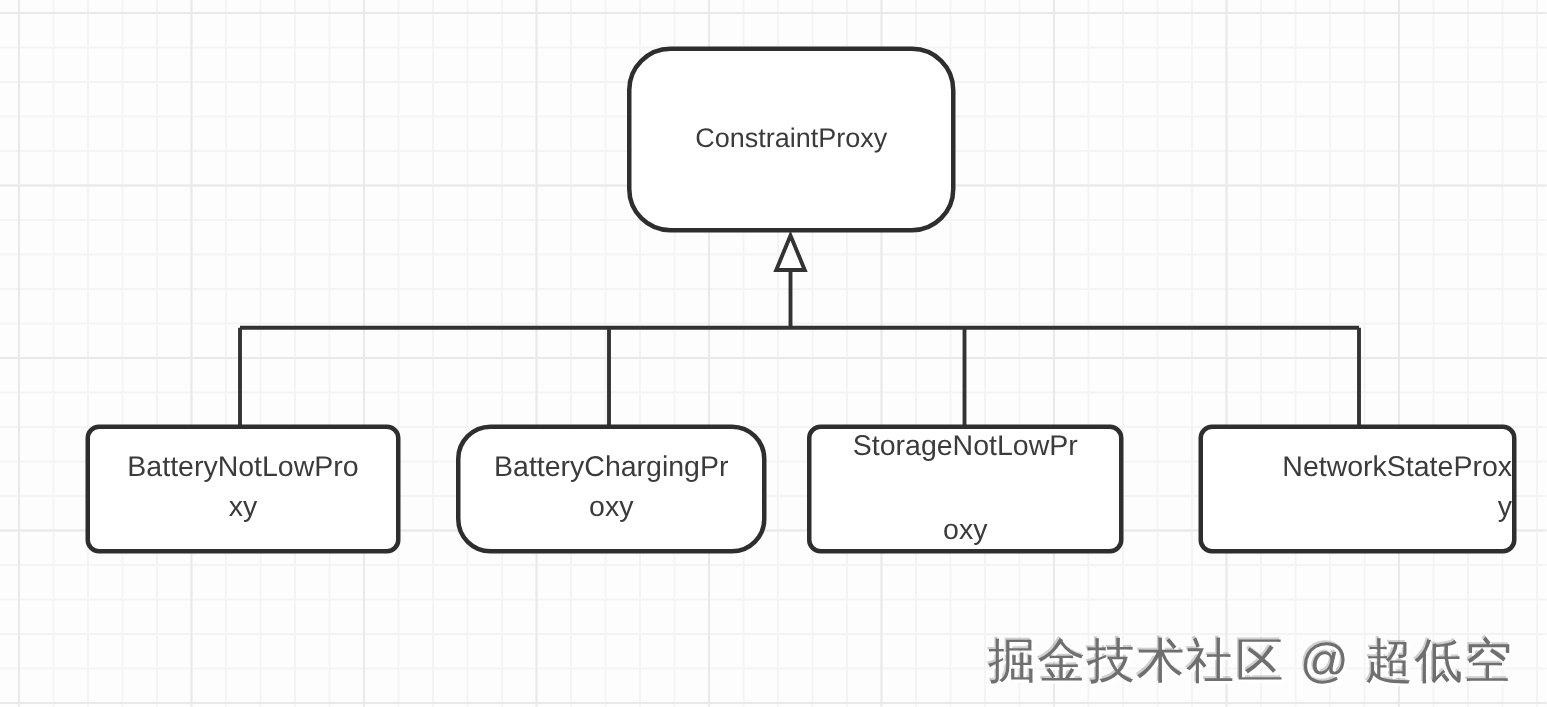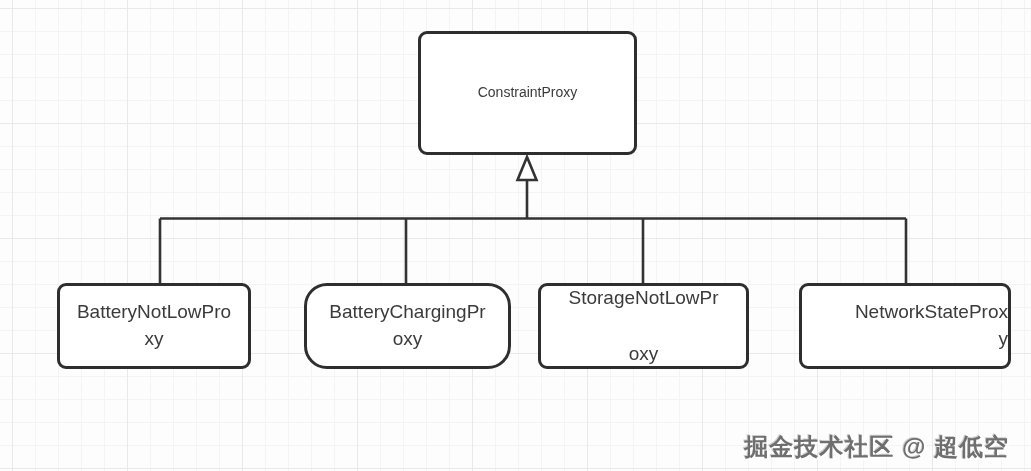--- a/index.html
+++ b/index.html
@@ -44,37 +44,38 @@
     justify-content: center;
     text-align: center;
     color: #3b3b3b;
     line-height: 1.4;
   }
   .node-root {
     left: 418px;
     top: 31px;
     width: 219px;
     height: 124px;
-    font-size: 14px;
+    font-size: 18px;
+    border-radius: 29px;
   }
   .node-child {
     top: 283px;
     height: 86px;
     font-size: 19px;
   }
-  .c0 { left: 57px;  width: 194px; }
+  .c0 { left: 57px;  width: 210px; }
   .c1 { left: 304px; width: 207px; border-radius: 23px; }
   .c2 { left: 538px; width: 211px; gap: 29px; }
   .c3 { left: 799px; width: 212px; align-items: flex-end; }
   .watermark {
     position: absolute;
     right: 22px;
     bottom: 8px;
-    font-size: 24px;
-    font-weight: bold;
+    font-size: 32px;
+    font-weight: normal;
     letter-spacing: 1px;
     color: #6f6f6f;
     text-shadow: 2px 2px 0 rgba(255,255,255,0.95), -1px -1px 0 rgba(70,70,70,0.25);
     white-space: nowrap;
   }
 </style>
 </head>
 <body>
 
 <div class="canvas">

